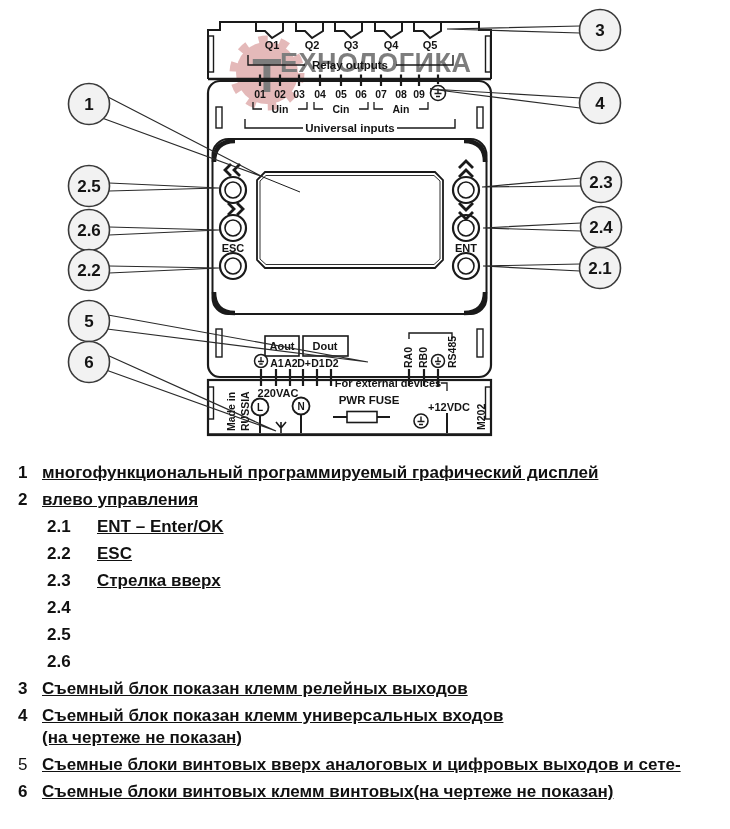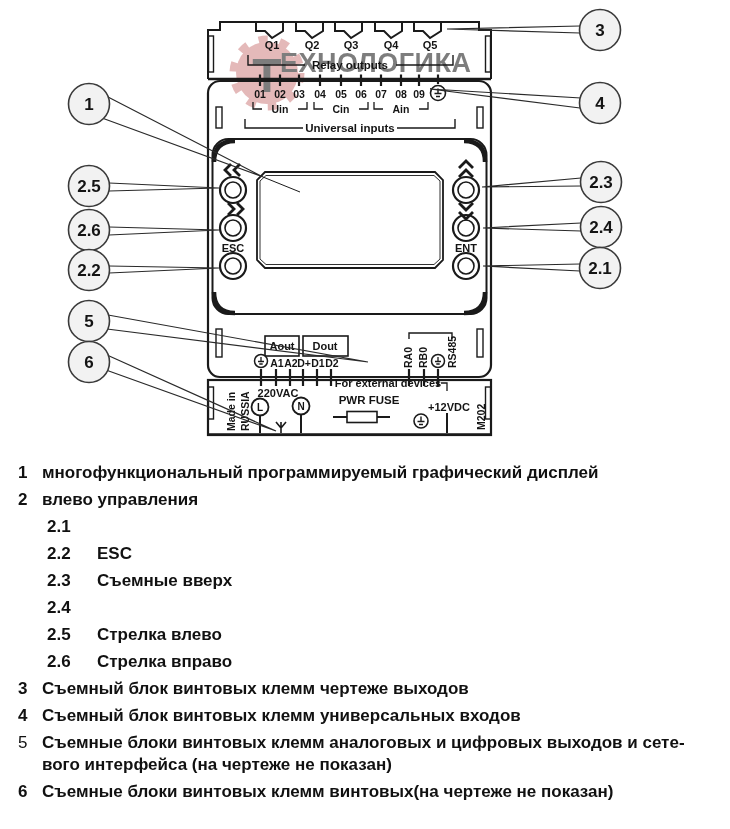--- a/index.html
+++ b/index.html
@@ -3,21 +3,21 @@
 <meta charset="utf-8">
 <style>
   html,body{margin:0;padding:0;background:#ffffff;}
   body{width:730px;height:829px;font-family:"Liberation Sans",sans-serif;color:#111;}
   .page{width:730px;height:829px;background:#fff;overflow:hidden;}
   svg{display:block;}
   svg text{font-family:"Liberation Sans",sans-serif;font-weight:bold;fill:#141414;}
   .legend{padding:10px 12px 0 18px;font-size:17px;font-weight:bold;line-height:22px;}
   .row{display:flex;margin-bottom:5px;}
   .row .num{flex:0 0 24px;}
-  .row .txt{flex:1;}
+  .row .txt{flex:1;text-decoration:underline;}
   .row.sub{padding-left:29px;margin-bottom:5px;}
   .row.sub .num{flex:0 0 50px;}
   .num.light{font-weight:400;}
 </style>
 </head>
 <body>
 
 <div class="page">
 
 <svg width="730" height="452" viewBox="0 0 730 452">
@@ -296,65 +296,62 @@
         </div>
   </div>
   <div class="row">
     <div class="num">2</div>
     <div class="txt">
           <div>влево управления</div>
         </div>
   </div>
   <div class="row sub">
     <div class="num">2.1</div>
+    <div class="txt">
+          <div>ENT – Enter/OK</div>
+        </div>
   </div>
   <div class="row sub">
     <div class="num">2.2</div>
     <div class="txt">
           <div>ESC</div>
         </div>
   </div>
   <div class="row sub">
     <div class="num">2.3</div>
     <div class="txt">
-          <div>Съемные вверх</div>
+          <div>Стрелка вверх</div>
         </div>
   </div>
   <div class="row sub">
     <div class="num">2.4</div>
   </div>
   <div class="row sub">
     <div class="num">2.5</div>
-    <div class="txt">
-          <div>Стрелка влево</div>
-        </div>
   </div>
   <div class="row sub">
     <div class="num">2.6</div>
-    <div class="txt">
-          <div>Стрелка вправо</div>
-        </div>
   </div>
   <div class="row">
     <div class="num">3</div>
     <div class="txt">
-          <div>Съемный блок винтовых клемм чертеже выходов</div>
+          <div>Съемный блок показан клемм релейных выходов</div>
         </div>
   </div>
   <div class="row">
     <div class="num">4</div>
     <div class="txt">
-      <div>Съемный блок винтовых клемм универсальных входов</div>
+      <div>Съемный блок показан клемм универсальных входов</div>
+      <div>(на чертеже не показан)</div>
     </div>
   </div>
   <div class="row">
     <div class="num light">5</div>
     <div class="txt">
-      <div>Съемные блоки винтовых клемм аналоговых и цифровых выходов и сете-</div>
-      <div>вого интерфейса (на чертеже не показан)</div>
+      <div>Съемные блоки винтовых вверх аналоговых и цифровых выходов и сете-</div>
     </div>
   </div>
   <div class="row">
     <div class="num">6</div>
     <div class="txt">
           <div>Съемные блоки винтовых клемм винтовых(на чертеже не показан)</div>
         </div>
   </div>
 </div>
 

